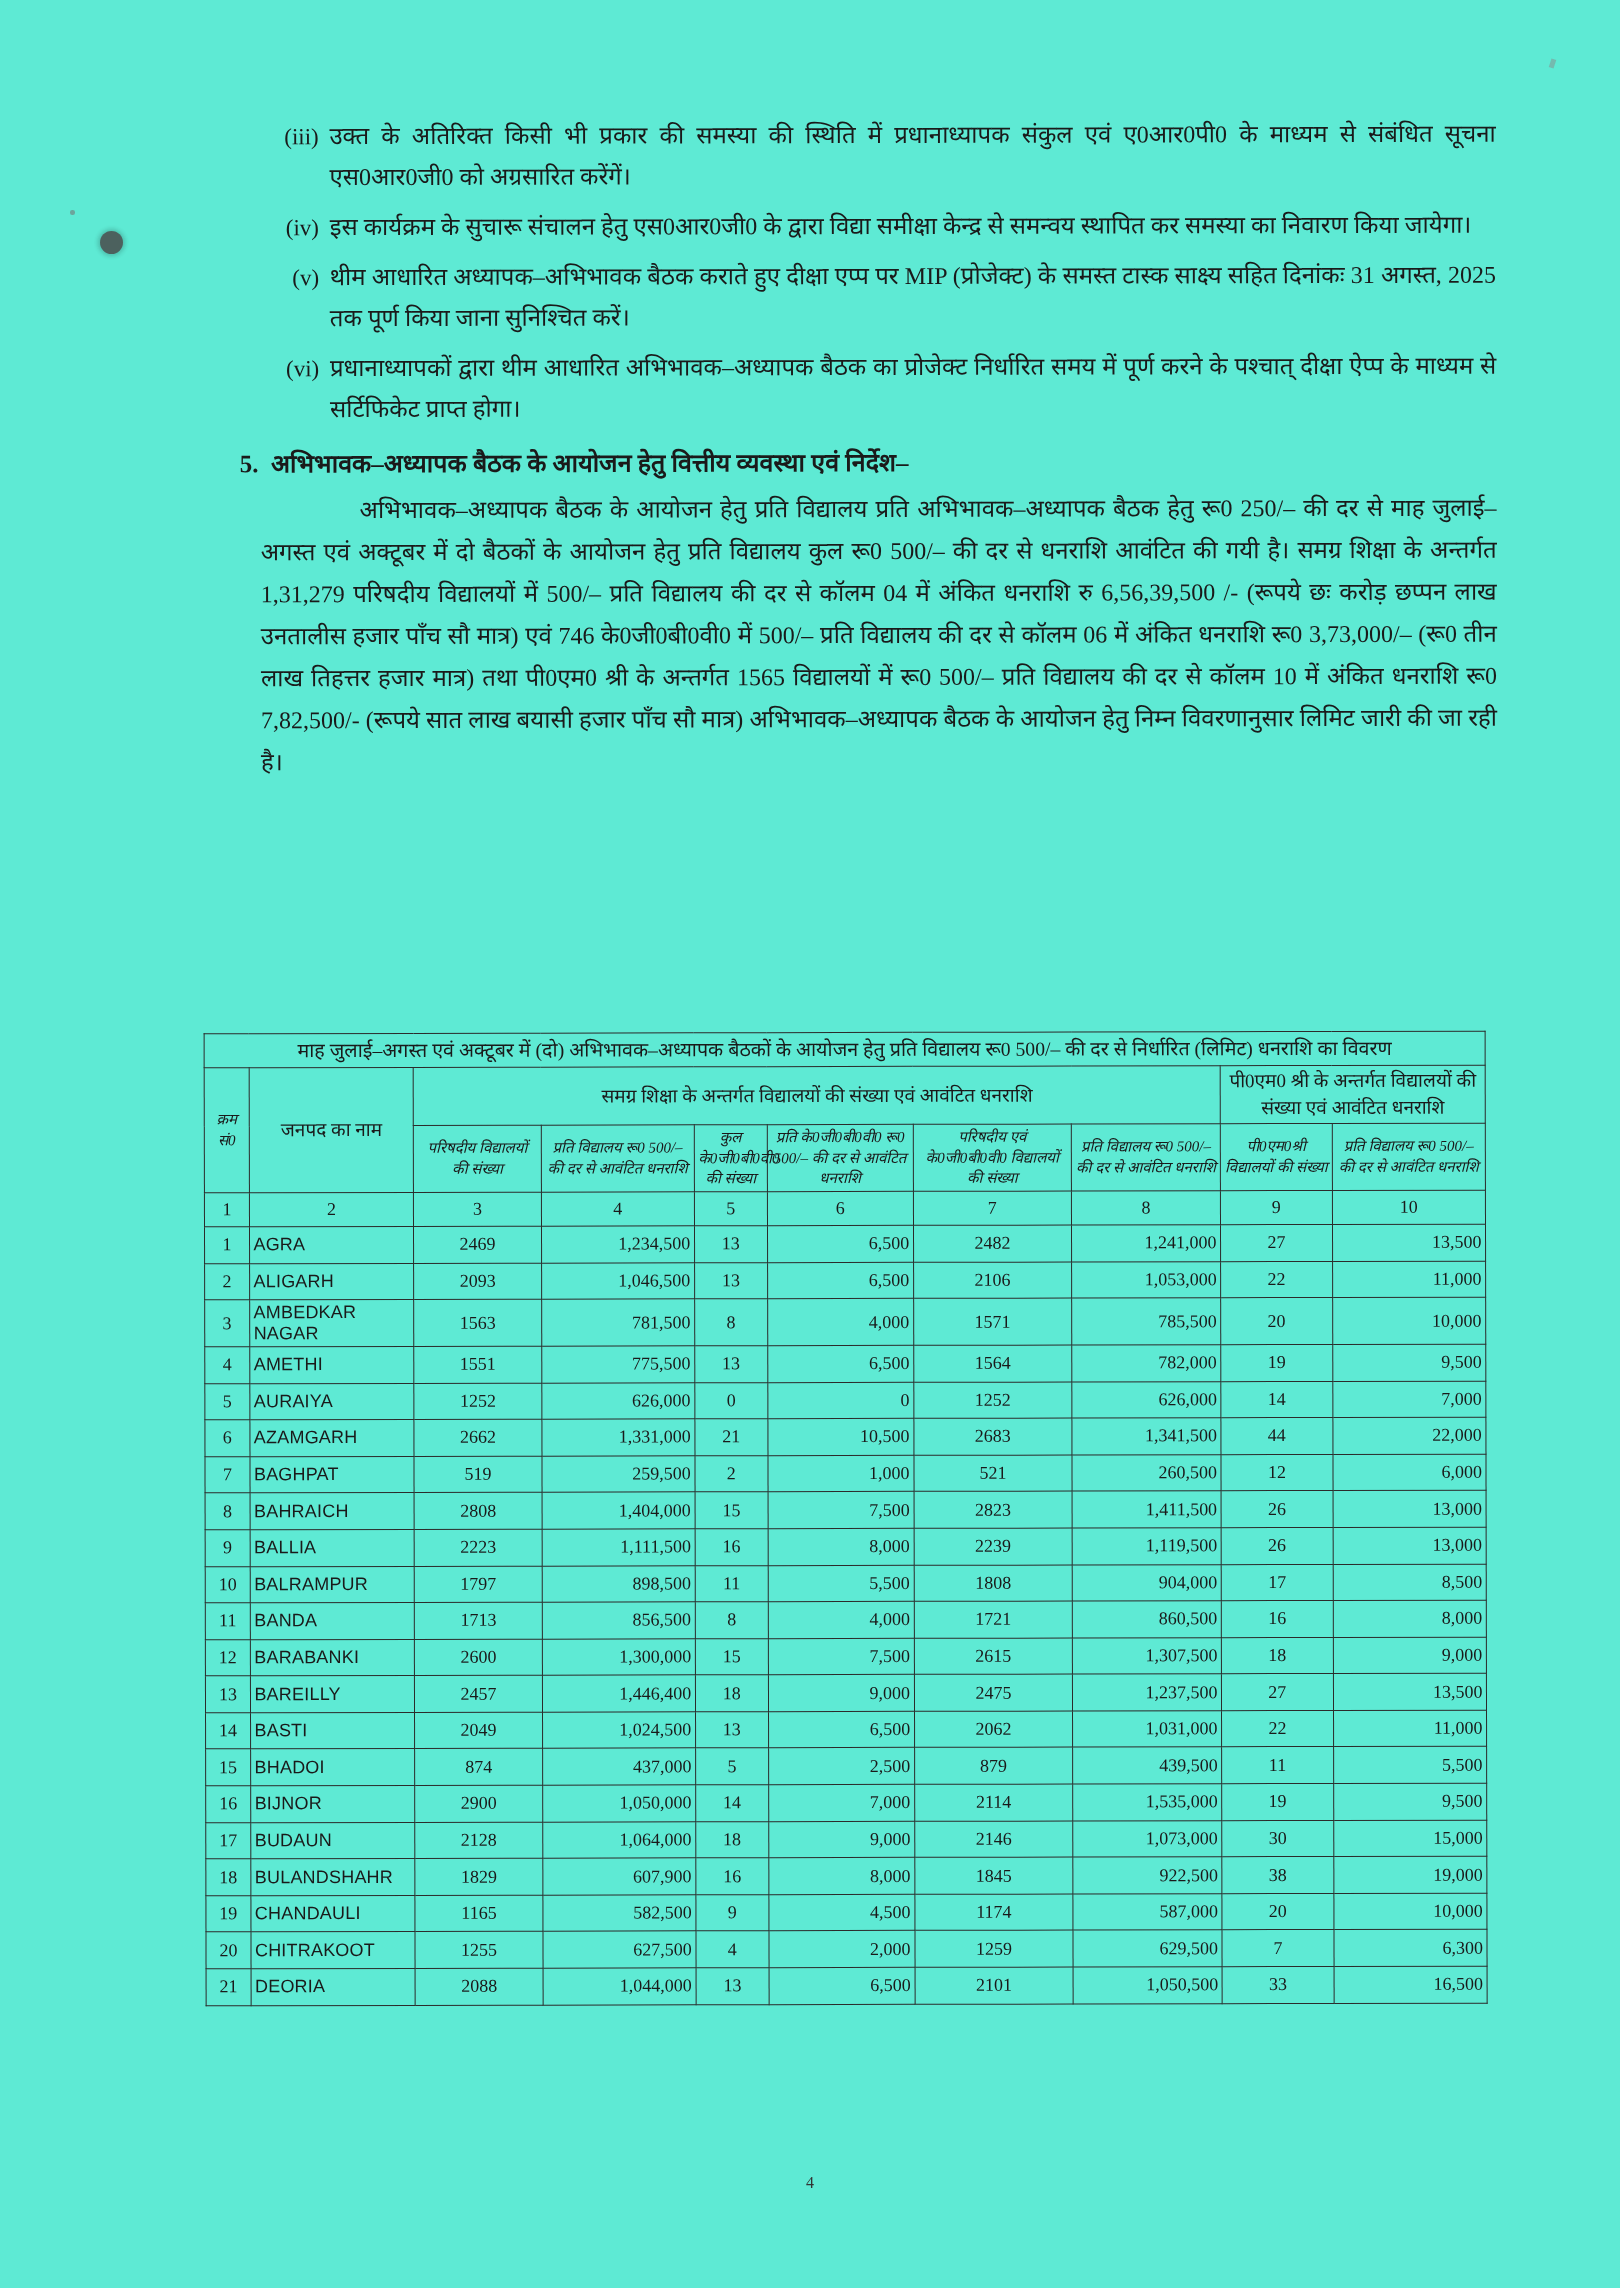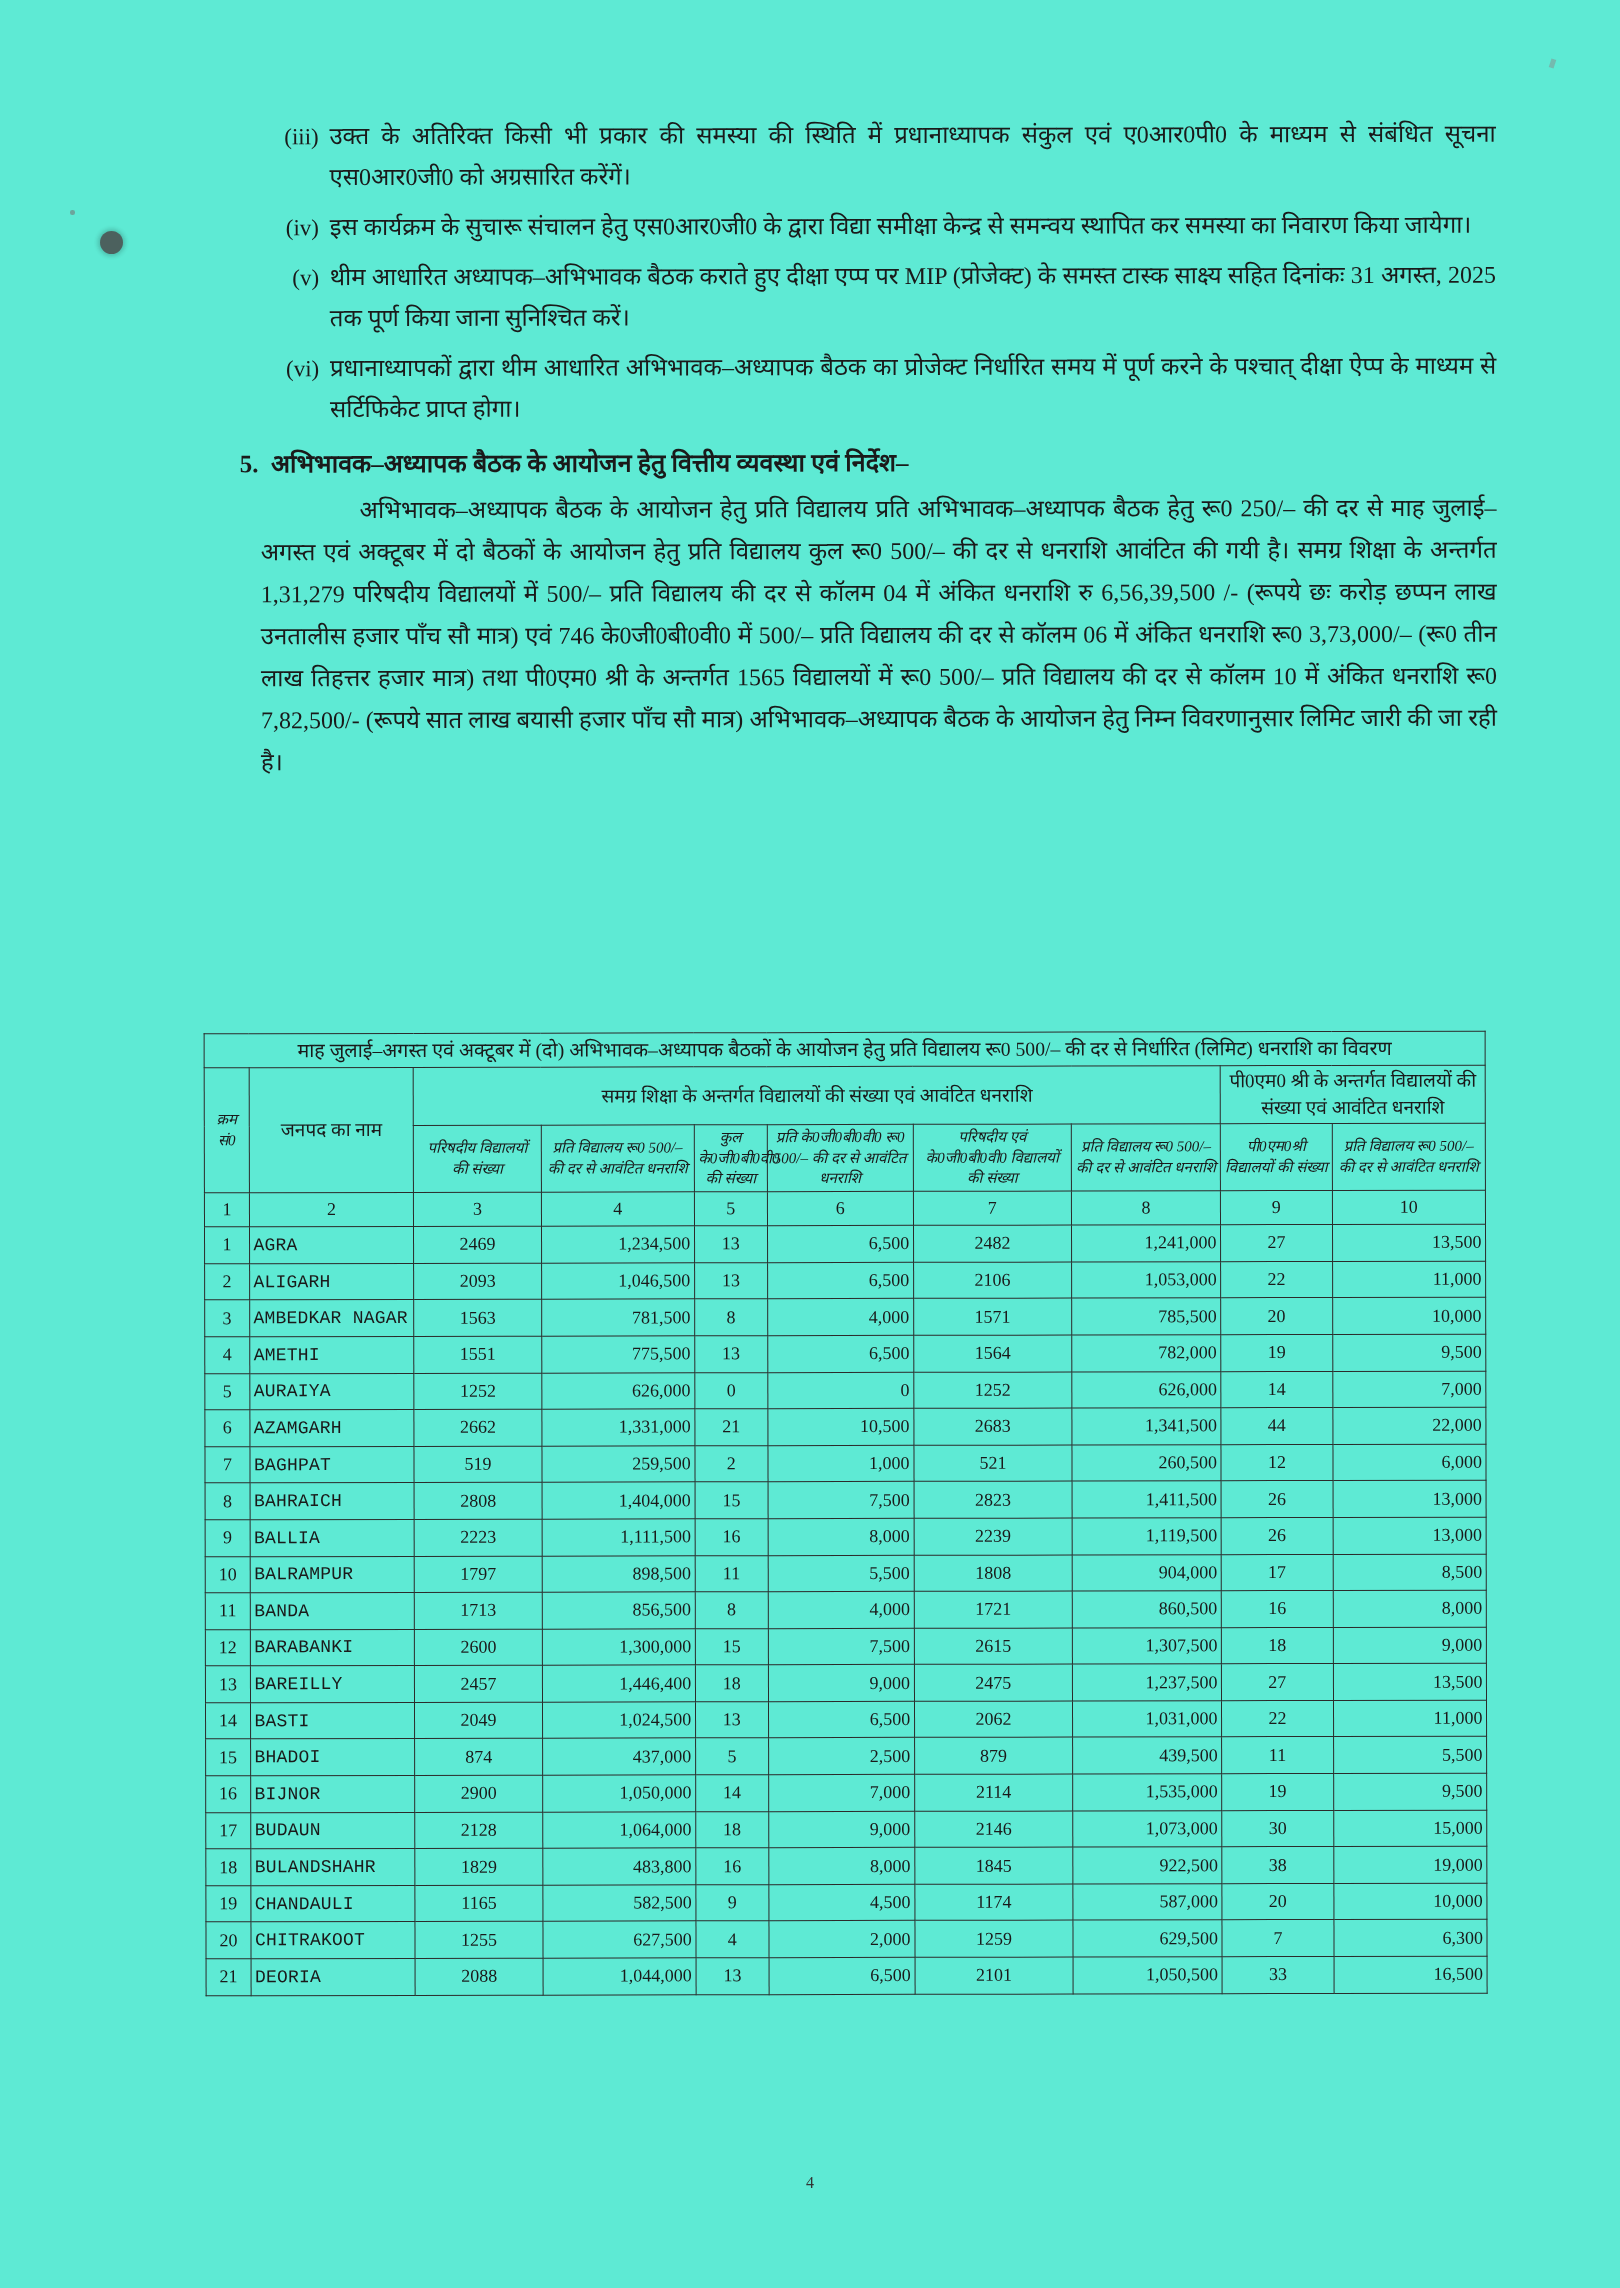--- a/index.html
+++ b/index.html
@@ -158,21 +158,21 @@
   td.c { text-align: center; }
   td.r { text-align: right; padding-right: 9px; }
   td.l { text-align: left; padding-left: 7.2px; }
 
   tbody.body tr td {
     font-size: 18px;
     height: 32px;
   }
   td.sn { font-size: 17px; }
   td.dist {
-    font-family: Liberation Mono, monospace;
+    font-family: Liberation Sans, sans-serif;
     font-size: 18px;
     letter-spacing: 0.2px;
   }
 
   .foot-num {
     position: absolute;
     left: 0;
     right: 0;
     top: 2174px;
     text-align: center;
@@ -470,21 +470,21 @@
             <td class="r">9,000</td>
             <td class="c">2146</td>
             <td class="r">1,073,000</td>
             <td class="c">30</td>
             <td class="r">15,000</td>
           </tr>
           <tr>
             <td class="c sn">18</td>
             <td class="l dist">BULANDSHAHR</td>
             <td class="c">1829</td>
-            <td class="r">483,800</td>
+            <td class="r">607,900</td>
             <td class="c">16</td>
             <td class="r">8,000</td>
             <td class="c">1845</td>
             <td class="r">922,500</td>
             <td class="c">38</td>
             <td class="r">19,000</td>
           </tr>
           <tr>
             <td class="c sn">19</td>
             <td class="l dist">CHANDAULI</td>

